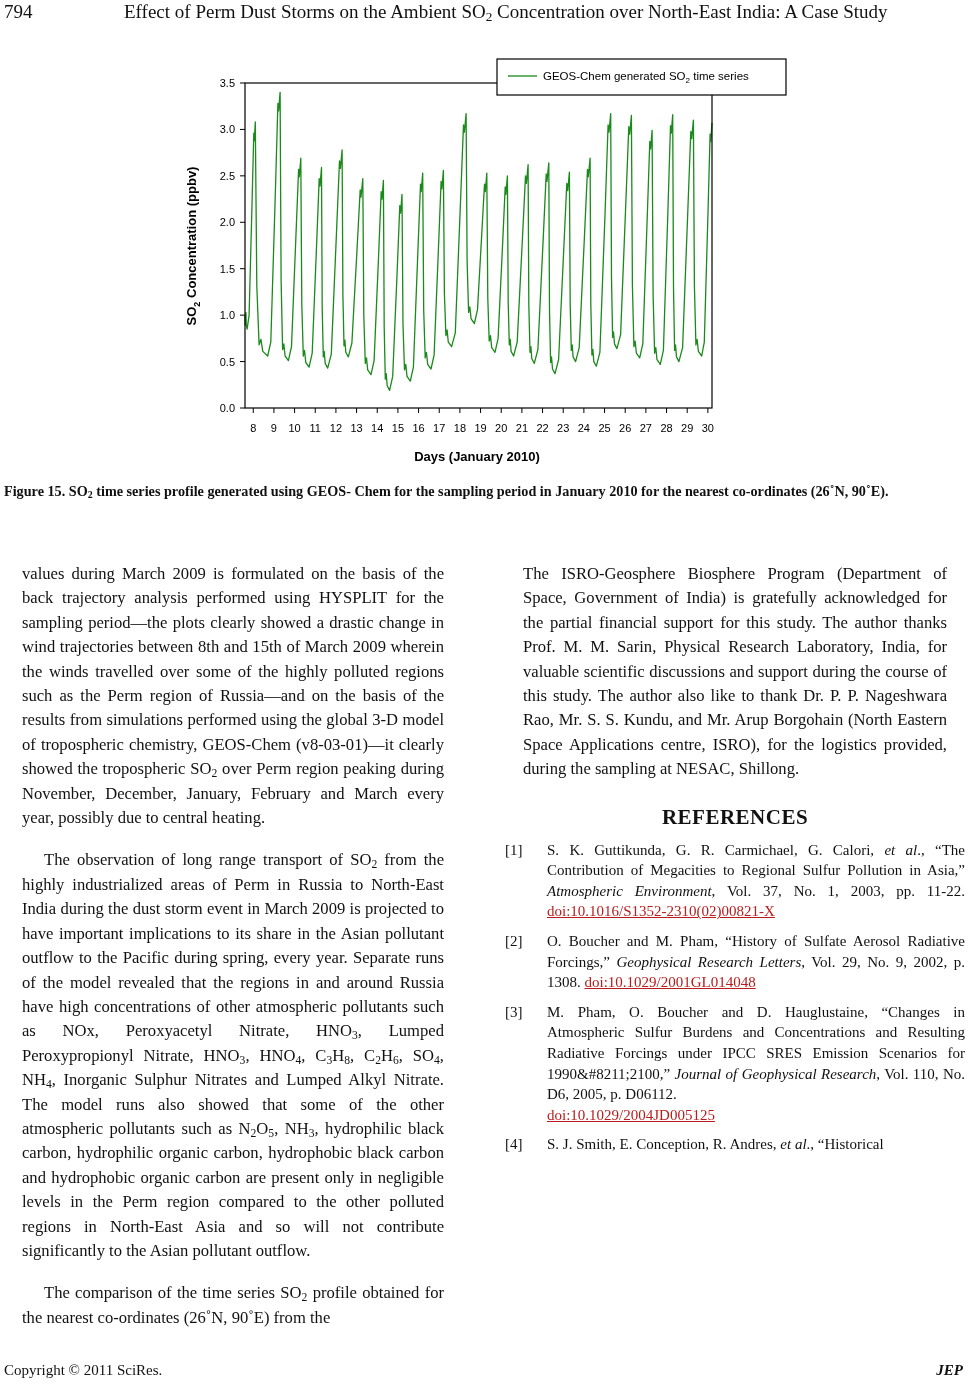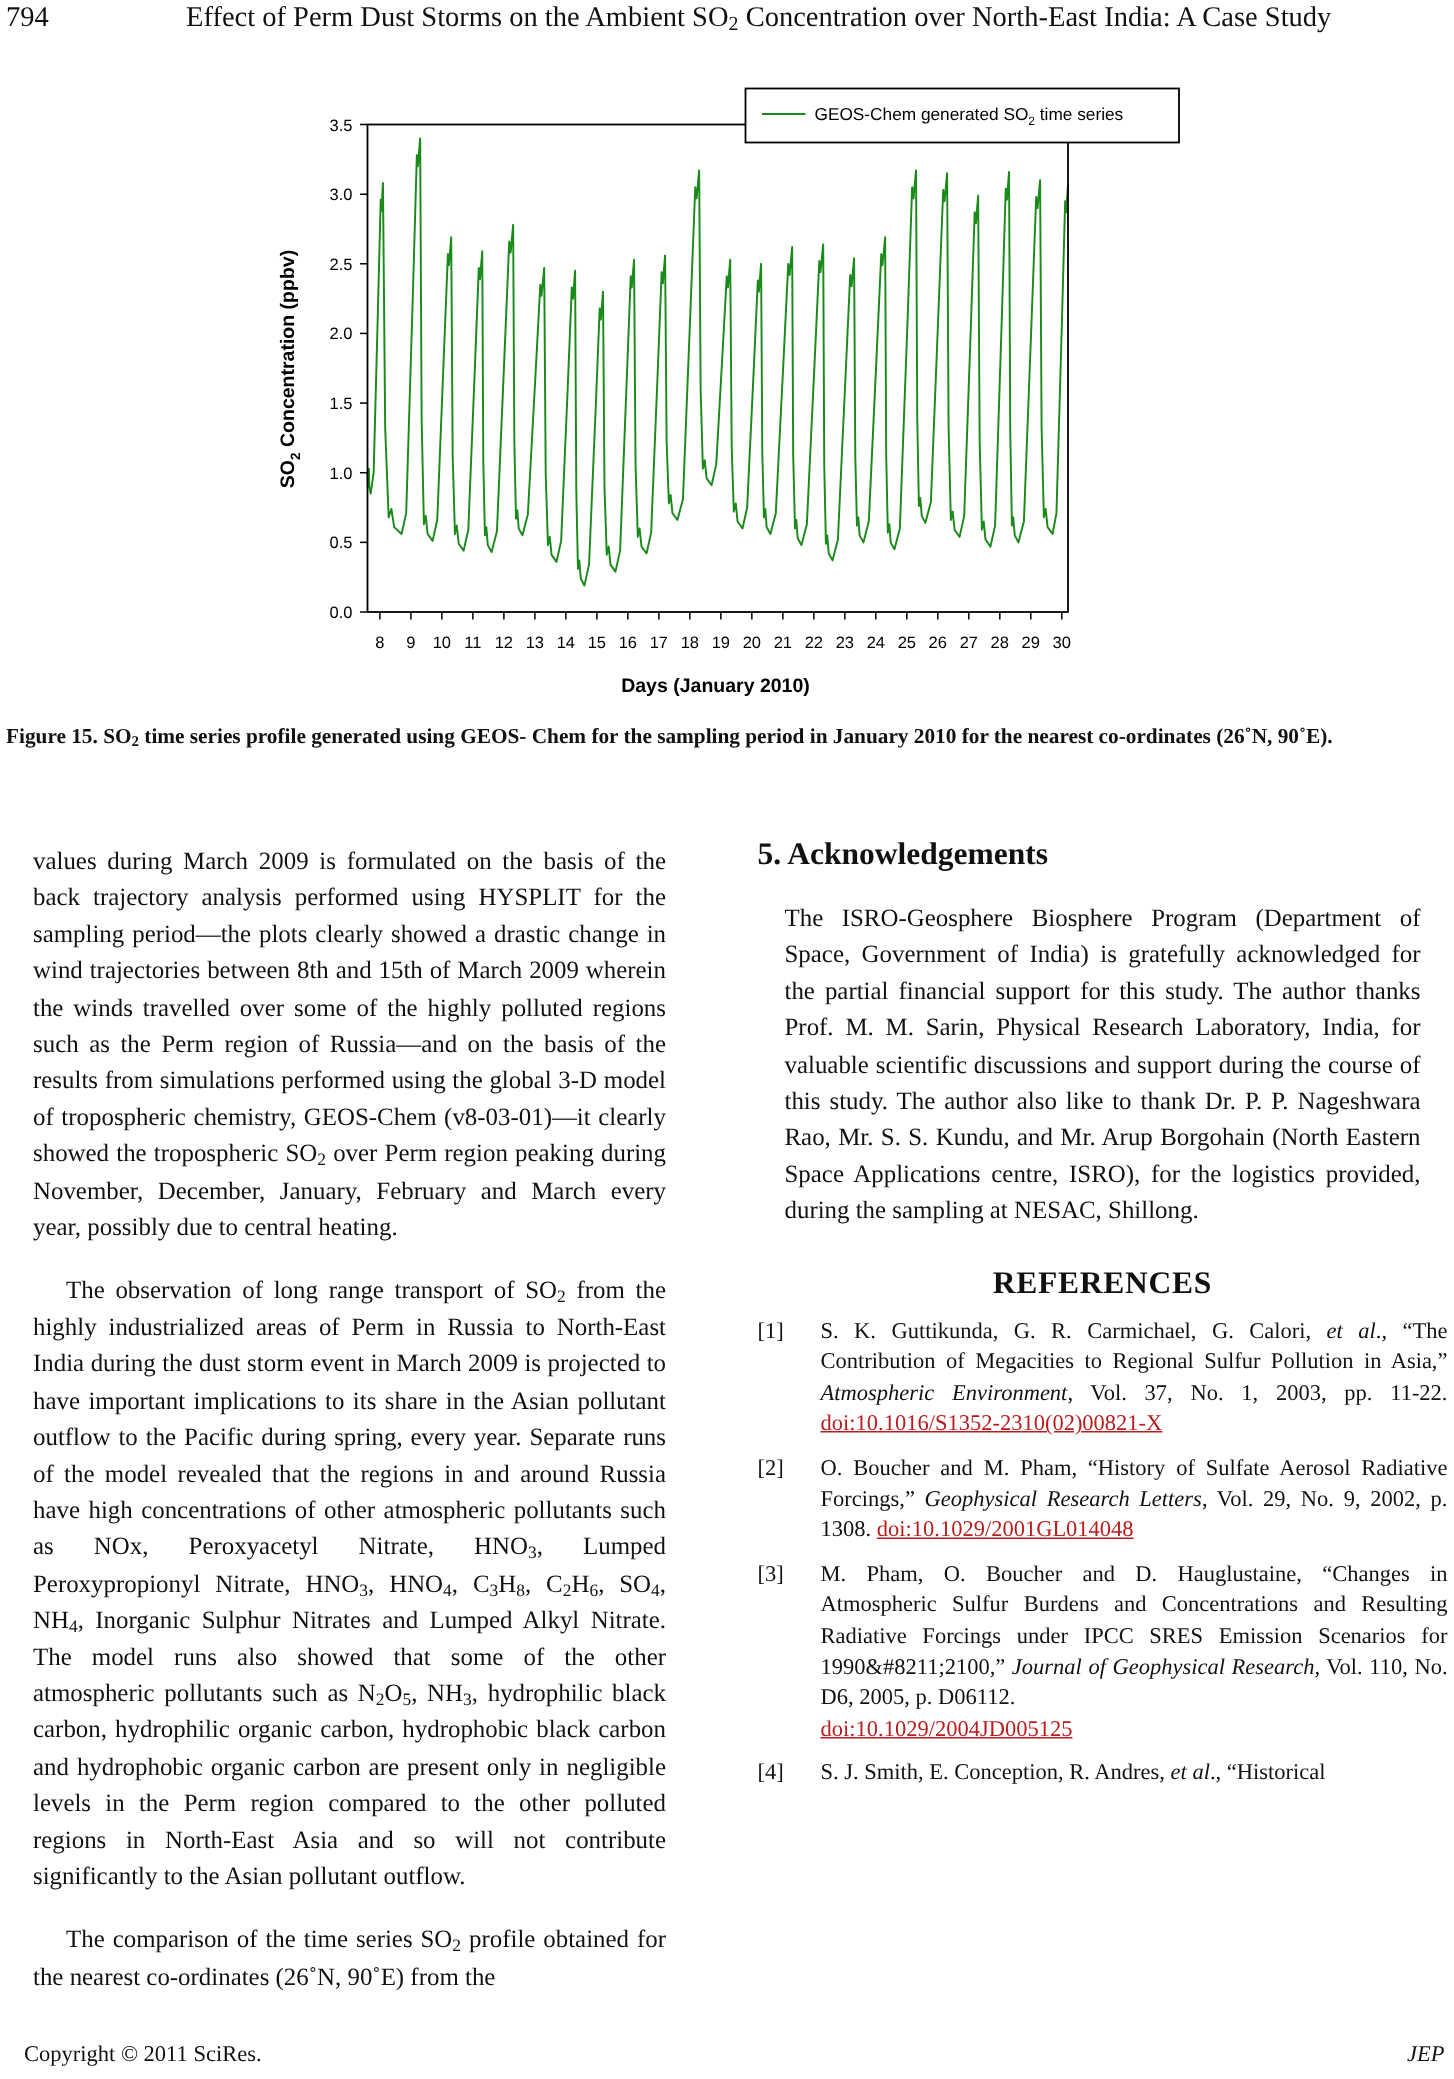--- a/index.html
+++ b/index.html
@@ -14,22 +14,22 @@
   .col.left { left: 4px; top: 544px; width: 458px; }
   .col.right { left: 505px; top: 544px; width: 460px; }
   .col p { margin: 18px; }
   .col p.indent { text-indent: 22px; }
   h2.sec { font-size: 21px; font-weight: bold; margin: 12px 0 8px 0; line-height: 26px; }
   h2.refs { font-size: 21px; font-weight: bold; text-align: center; margin: 22px 0 10px 0; line-height: 26px; letter-spacing: 0.5px; }
   .ref { position: relative; padding-left: 42px; font-size: 15px; line-height: 20.6px; margin-bottom: 9px; }
   .ref .num { position: absolute; left: 0; top: 0; }
   .ref a { color: #b91c1c; text-decoration: underline; }
   .footer { position: absolute; top: 1362px; left: 0; width: 969px; font-size: 15px; }
-  .footer .copy { position: absolute; left: 16px; font-family: Liberation Serif, serif; }
-  .footer .journal { position: absolute; right: 6px; font-weight: normal; font-style: italic; text-align: center; }
+  .footer .copy { position: absolute; left: 4px; font-family: Liberation Serif, serif; }
+  .footer .journal { position: absolute; right: 6px; font-weight: bold; font-style: italic; text-align: center; }
   .svgtext { font-family: "Liberation Sans", sans-serif; }
 </style>
 </head>
 <body>
 
 <div class="header">
   <span class="pg">794</span>
   <span class="title"><span>Effect of Perm Dust Storms on the Ambient SO</span><sub>2</sub><span> Concentration over North-East India: A Case Study</span></span>
 </div>
 
@@ -115,21 +115,20 @@
 
 <div class="caption"><span>Figure 15.</span><span> SO</span><sub>2</sub><span> time series profile generated using GEOS- Chem for the sampling period in January 2010 for the nearest co-ordinates (26˚N, 90˚E).</span></div>
 
 <div class="col left">
   <p><span>values during March 2009 is formulated on the basis of the back trajectory analysis performed using HYSPLIT for the sampling period—the plots clearly showed a drastic change in wind trajectories between 8th and 15th of March 2009 wherein the winds travelled over some of the highly polluted regions such as the Perm region of Russia—and on the basis of the results from simulations performed using the global 3-D model of tropospheric chemistry, GEOS-Chem (v8-03-01)—it clearly showed the tropospheric SO</span><sub>2</sub><span> over Perm region peaking during November, December, January, February and March every year, possibly due to central heating.</span></p>
   <p class="indent"><span>The observation of long range transport of SO</span><sub>2</sub><span> from the highly industrialized areas of Perm in Russia to North-East India during the dust storm event in March 2009 is projected to have important implications to its share in the Asian pollutant outflow to the Pacific during spring, every year. Separate runs of the model revealed that the regions in and around Russia have high concentrations of other atmospheric pollutants such as NOx, Peroxyacetyl Nitrate, HNO</span><sub>3</sub><span>, Lumped Peroxypropionyl Nitrate, HNO</span><sub>3</sub><span>, HNO</span><sub>4</sub><span>, C</span><sub>3</sub><span>H</span><sub>8</sub><span>, C</span><sub>2</sub><span>H</span><sub>6</sub><span>, SO</span><sub>4</sub><span>, NH</span><sub>4</sub><span>, Inorganic Sulphur Nitrates and Lumped Alkyl Nitrate. The model runs also showed that some of the other atmospheric pollutants such as N</span><sub>2</sub><span>O</span><sub>5</sub><span>, NH</span><sub>3</sub><span>, hydrophilic black carbon, hydrophilic organic carbon, hydrophobic black carbon and hydrophobic organic carbon are present only in negligible levels in the Perm region compared to the other polluted regions in North-East Asia and so will not contribute significantly to the Asian pollutant outflow.</span></p>
   <p class="indent"><span>The comparison of the time series SO</span><sub>2</sub><span> profile obtained for the nearest co-ordinates (26˚N, 90˚E) from the</span></p>
 </div>
 
 <div class="col right">
-  <h2 class="sec">5. Acknowledgements</h2>
   <p>The ISRO-Geosphere Biosphere Program (Department of Space, Government of India) is gratefully acknowledged for the partial financial support for this study. The author thanks Prof. M. M. Sarin, Physical Research Laboratory, India, for valuable scientific discussions and support during the course of this study. The author also like to thank Dr. P. P. Nageshwara Rao, Mr. S. S. Kundu, and Mr. Arup Borgohain (North Eastern Space Applications centre, ISRO), for the logistics provided, during the sampling at NESAC, Shillong.</p>
   <h2 class="refs">REFERENCES</h2>
 
   <div class="ref">
     <span class="num">[1]</span>
     <span>S. K. Guttikunda, G. R. Carmichael, G. Calori, </span><i>et al</i><span>., “The Contribution of Megacities to Regional Sulfur Pollution in Asia,” </span><i>Atmospheric Environment</i><span>, Vol. 37, No. 1, 2003, pp. 11-22. </span><a>doi:10.1016/S1352-2310(02)00821-X</a>
   </div>
   <div class="ref">
     <span class="num">[2]</span>
     <span>O. Boucher and M. Pham, “History of Sulfate Aerosol Radiative Forcings,” </span><i>Geophysical Research Letters</i><span>, Vol. 29, No. 9, 2002, p. 1308. </span><a>doi:10.1029/2001GL014048</a>

